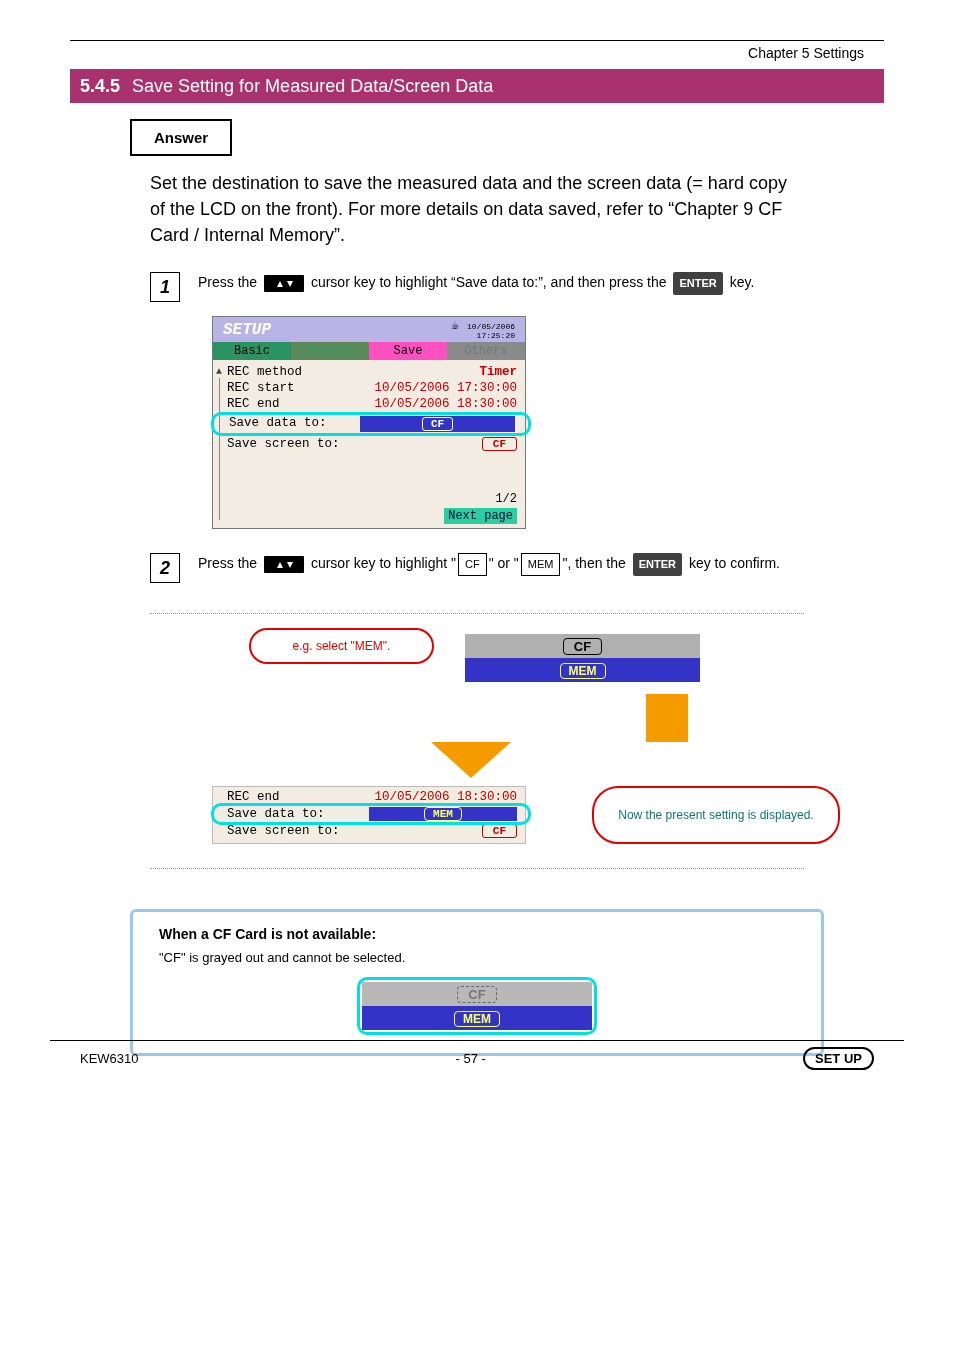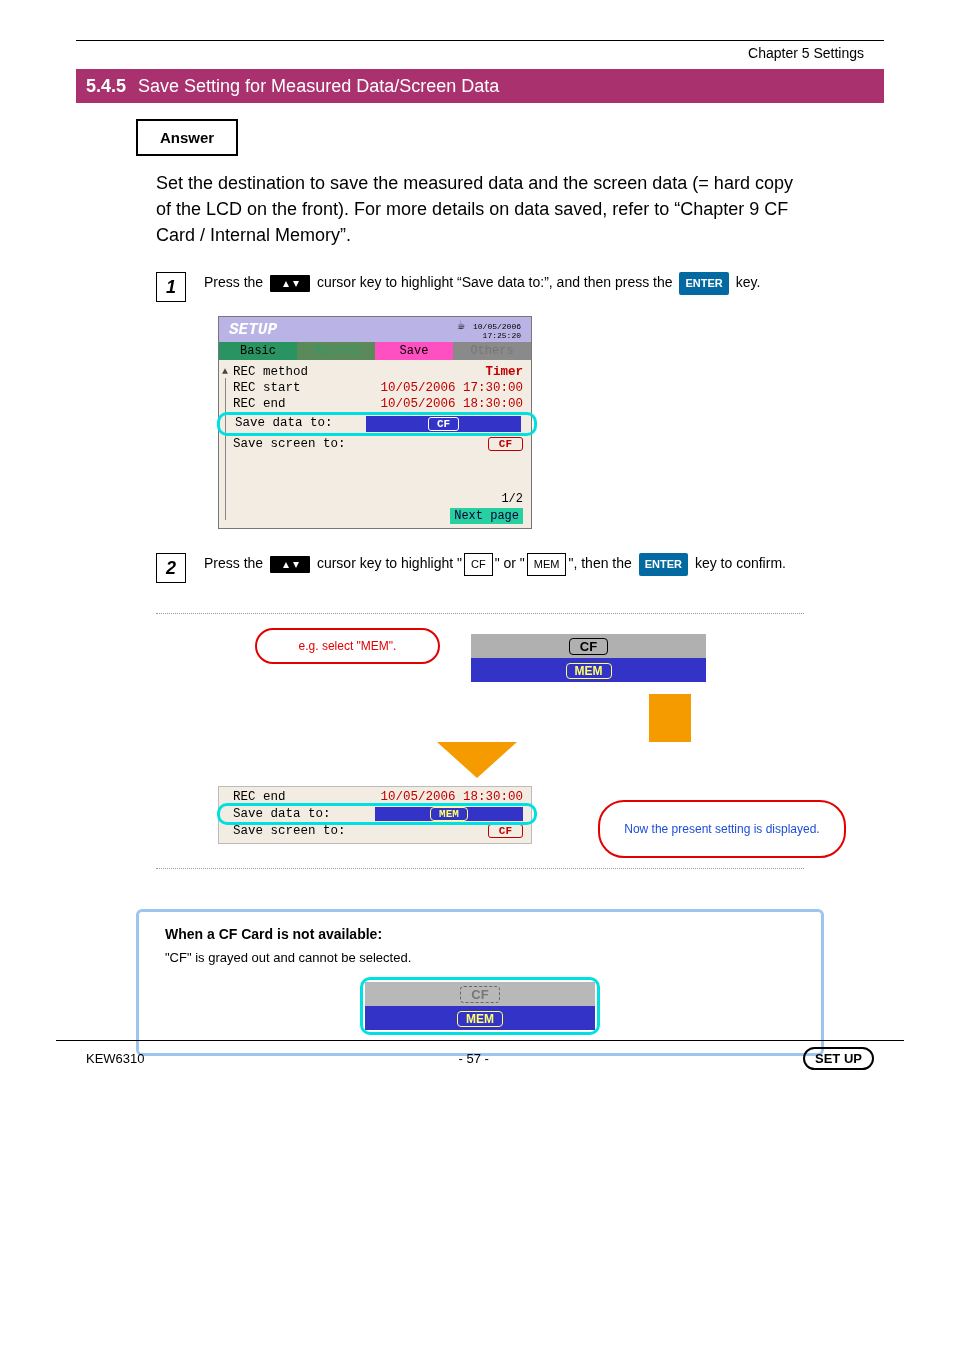--- a/index.html
+++ b/index.html
@@ -1,31 +1,31 @@
 <!DOCTYPE html>
 <html><head>
 <meta charset="utf-8">
 <style>
   * { box-sizing: border-box; margin: 0; padding: 0; }
   body { font-family: Arial, sans-serif; width: 954px; background:#fff; color:#000; }
-  .page { padding: 40px 50px 20px 50px; position: relative; height:1110px;margin-left:6px; }
+  .page { padding: 40px 50px 20px 50px; position: relative; height:1110px; }
   .hr-top { border-top: 1px solid #000; margin: 0 20px 4px 20px; }
   .chapter-ref { text-align:right; font-size:14px; margin-right:40px; }
   .section-bar { background:#a8316e; min-height:34px; display:flex; align-items:center; margin:8px 20px 0 20px; padding:4px 10px; }
   .section-bar span.num { color:#fff; font-weight:bold; font-size:18px; margin-right:12px;}
   .section-bar span.title { color:#fff; font-weight:normal; font-size:18px;}
   .abox-wrap { margin:16px 0 0 80px;}
   .abox { border:2px solid #000; display:inline-block; padding:8px 22px; font-size:15px; font-weight:bold;}
   .bodytxt { margin: 14px 100px 8px 100px; font-size:18px; line-height:1.45;}
   .step { margin: 24px 0 0 100px; display:flex; align-items:flex-start;}
   .step-num-box { width:30px; height:30px; border:1.5px solid #000; display:flex; align-items:center; justify-content:center; font-weight:bold; font-size:18px; margin-right:18px; font-style:italic;}
   .step-txt { font-size:14px; max-width:680px; line-height:1.5;}
   .cursor-icon { display:inline-block; width:40px; height:17px; background:#000; color:#fff; border-radius:1px; position:relative; vertical-align:middle; margin:0 3px; text-align:center; padding-top:1px; }
   .cursor-icon svg { vertical-align:top; }
-  .enter-key { display:inline-block; background:#0369a1; color:#fff; font-size:11px; padding:3px 6px; border-radius:2px; vertical-align:middle; margin:0 3px; font-weight:bold;}
+  .enter-key { display:inline-block; background:#404040; color:#fff; font-size:11px; padding:3px 6px; border-radius:2px; vertical-align:middle; margin:0 3px; font-weight:bold;}
   .thin-box { display:inline-block; border:1px solid #000; font-size:11px; padding:2px 6px; vertical-align:middle; margin:0 2px;}
 
   
   .device { margin: 14px 0 0 162px; width:314px; border:1px solid #777; font-family: "Courier New", monospace; font-size:12.5px;}
   .dev-header { background:#b9b3e6; display:flex; justify-content:space-between; align-items:center; padding:2px 10px;}
   .dev-title { font-style:italic; font-weight:bold; color:#fff; font-size:16px; }
   .dev-time { font-size:8px; text-align:right; line-height:1.0; color:#000;}
   .dev-tabs { display:flex; font-size:12px;}
   .dev-tab { flex:1; text-align:center; padding:2px 0;}
   .dev-tab.t1 { background:#2a9362; color:#000000; }
@@ -62,21 +62,21 @@
   .big-arrow { margin: 12px 0 0 380px;}
   .big-arrow .shaft { width:42px; height:48px; background:#f59b00; margin:0 auto;}
   .big-arrow .head { width:0; height:0; border-left:40px solid transparent; border-right:40px solid transparent; border-top:36px solid #f59b00; margin-left:1px;}
 
   
   .after-block { margin: 8px 0 0 162px; position:relative; width:620px;}
   .after-rows { width:314px; background:#f2ece2; border:1px solid #bbb; padding:2px 8px 4px 14px; font-family:"Courier New",monospace; font-size:12.5px;}
   .after-rows .dev-row .r { color:#c00000;}
   .mem-pill { display:inline-block; background:#3333c8; text-align:center; min-width:148px;}
   .mem-pill .inn { border:1px solid #ff7; color:#ff6; border-radius:4px; padding:0 8px; font-weight:bold; font-size:11px; display:inline-block;}
-  .after-bubble { position:absolute; left:380px; top:14px; width:248px; height:58px; border:2px solid #e30000; border-radius:26px; display:flex; align-items:center; justify-content:center; font-size:12px; color:#1d4ed8; text-align:center; padding:18px 10px;}
+  .after-bubble { position:absolute; left:380px; top:0; width:248px; height:58px; border:2px solid #e30000; border-radius:26px; display:flex; align-items:center; justify-content:center; font-size:12px; color:#0f766e; text-align:center; padding:18px 10px;}
   .hl-cyan { position:absolute; border:3px solid #00e0e0; border-radius:10px; pointer-events:none;}
 
   
   .note-box { margin: 40px 80px 0 80px; border:3px solid #9cc6ee; border-radius:6px; padding: 14px 26px 18px 26px; background:#fff;}
   .note-title { font-size:14px; margin-bottom:8px;}
   .note-body { font-size:13px;}
   .note-opts { width:240px; margin:12px auto 0 auto; border:3px solid #00e0e0; border-radius:10px; padding:2px;}
   .note-opt-gray { background:#b8b8b8; text-align:center; padding:3px 0;}
   .note-opt-gray .c { border:1px dashed #666; color:#777; border-radius:4px; padding:0 10px; font-weight:bold; font-size:13px; display:inline-block;}
   .note-opt-blue { background:#3333c8; text-align:center; padding:3px 0;}

